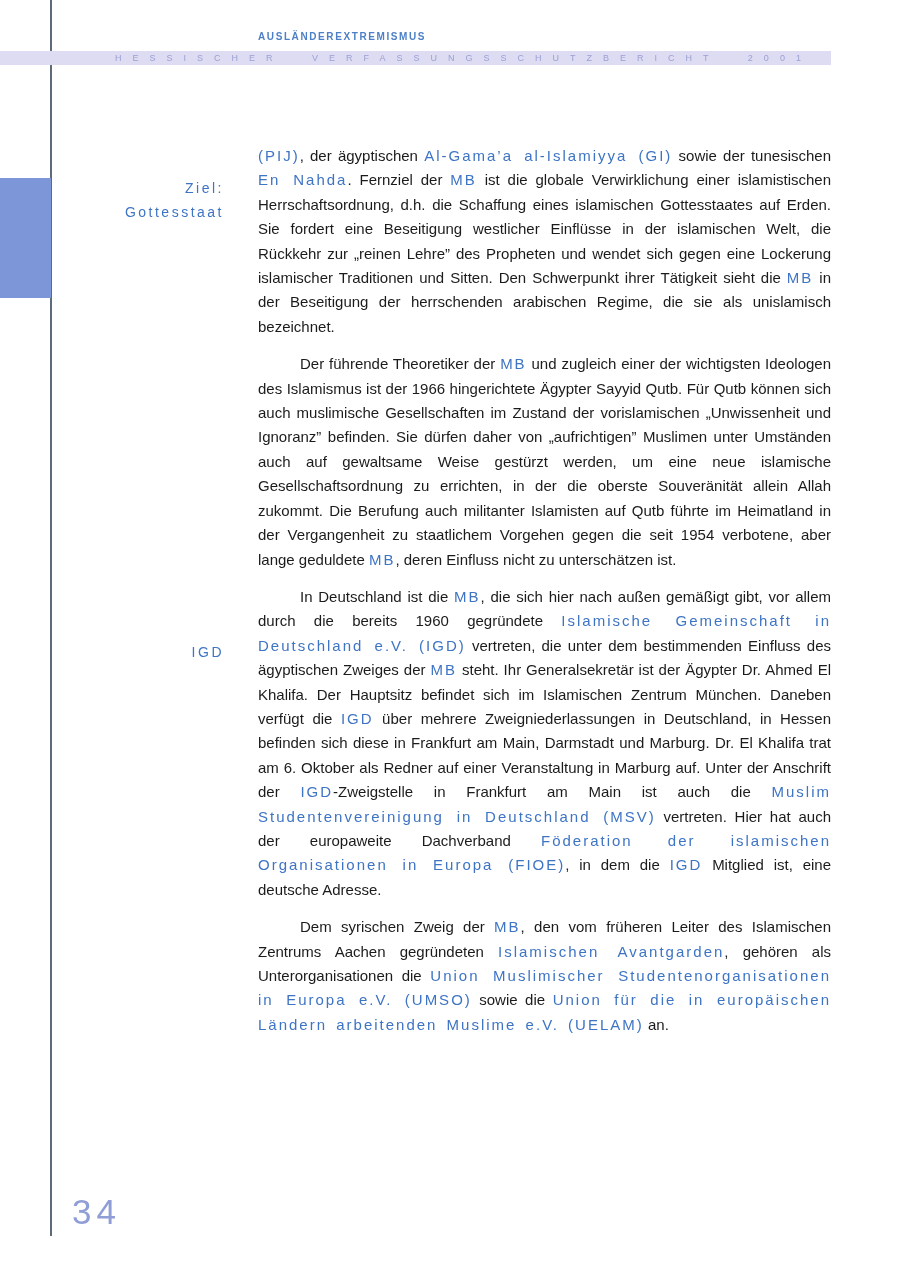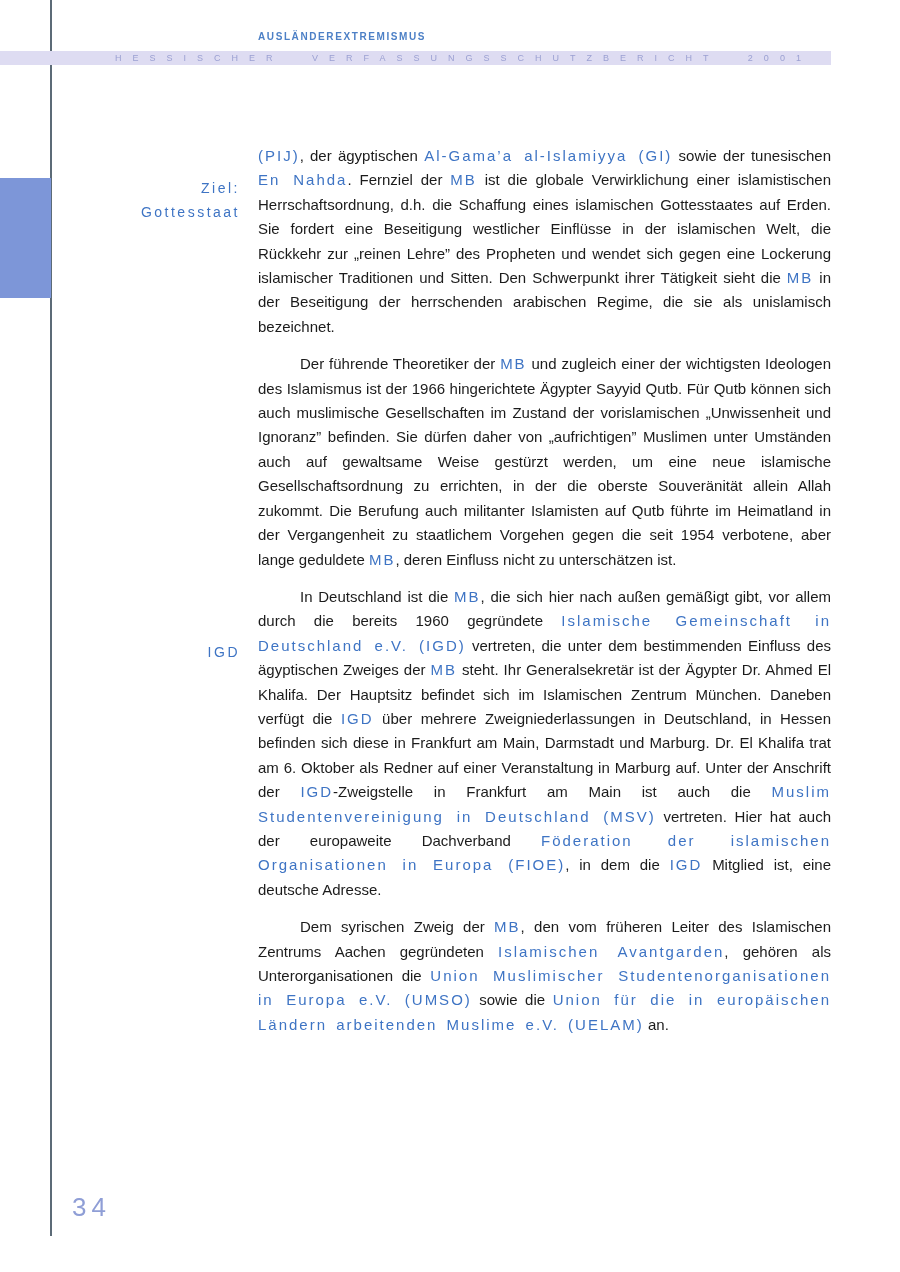--- a/index.html
+++ b/index.html
@@ -53,21 +53,21 @@
   .left-block {
     position: absolute;
     left: 0;
     top: 178px;
     width: 51px;
     height: 120px;
     background: var(--block-color, #7d96d8);
   }
   .margin-note {
     position: absolute;
-    left: 16px;
+    left: 0;
     width: 224px;
     text-align: right;
     font-size: 14px;
     line-height: 24.4px;
     letter-spacing: 2.5px;
     color: var(--note-color, #3e74c4);
   }
   .body-text {
     position: absolute;
     left: 258px;
@@ -86,21 +86,21 @@
   }
   .org {
     color: var(--term-color, #3e74c4);
     letter-spacing: 2px;
     word-spacing: 3px;
   }
   .page-number {
     position: absolute;
     left: 72px;
     top: 1192px;
-    font-size: 26px;
+    font-size: 35px;
     letter-spacing: 5px;
     color: var(--pagenum-color, #8f9ed6);
   }
 </style>
 </head>
 <body>
 
 <div class="page">
   <div class="vline"></div>
 

